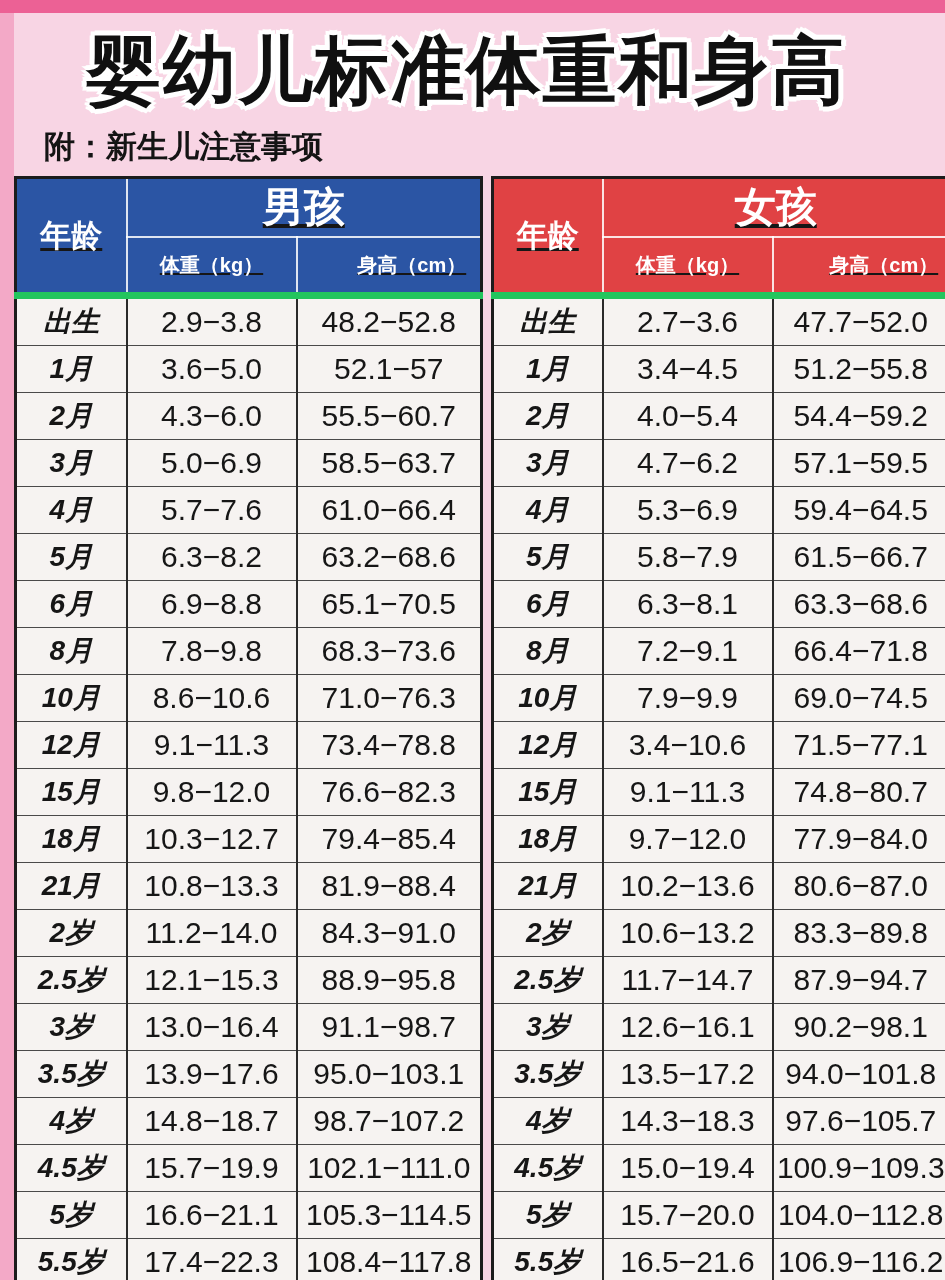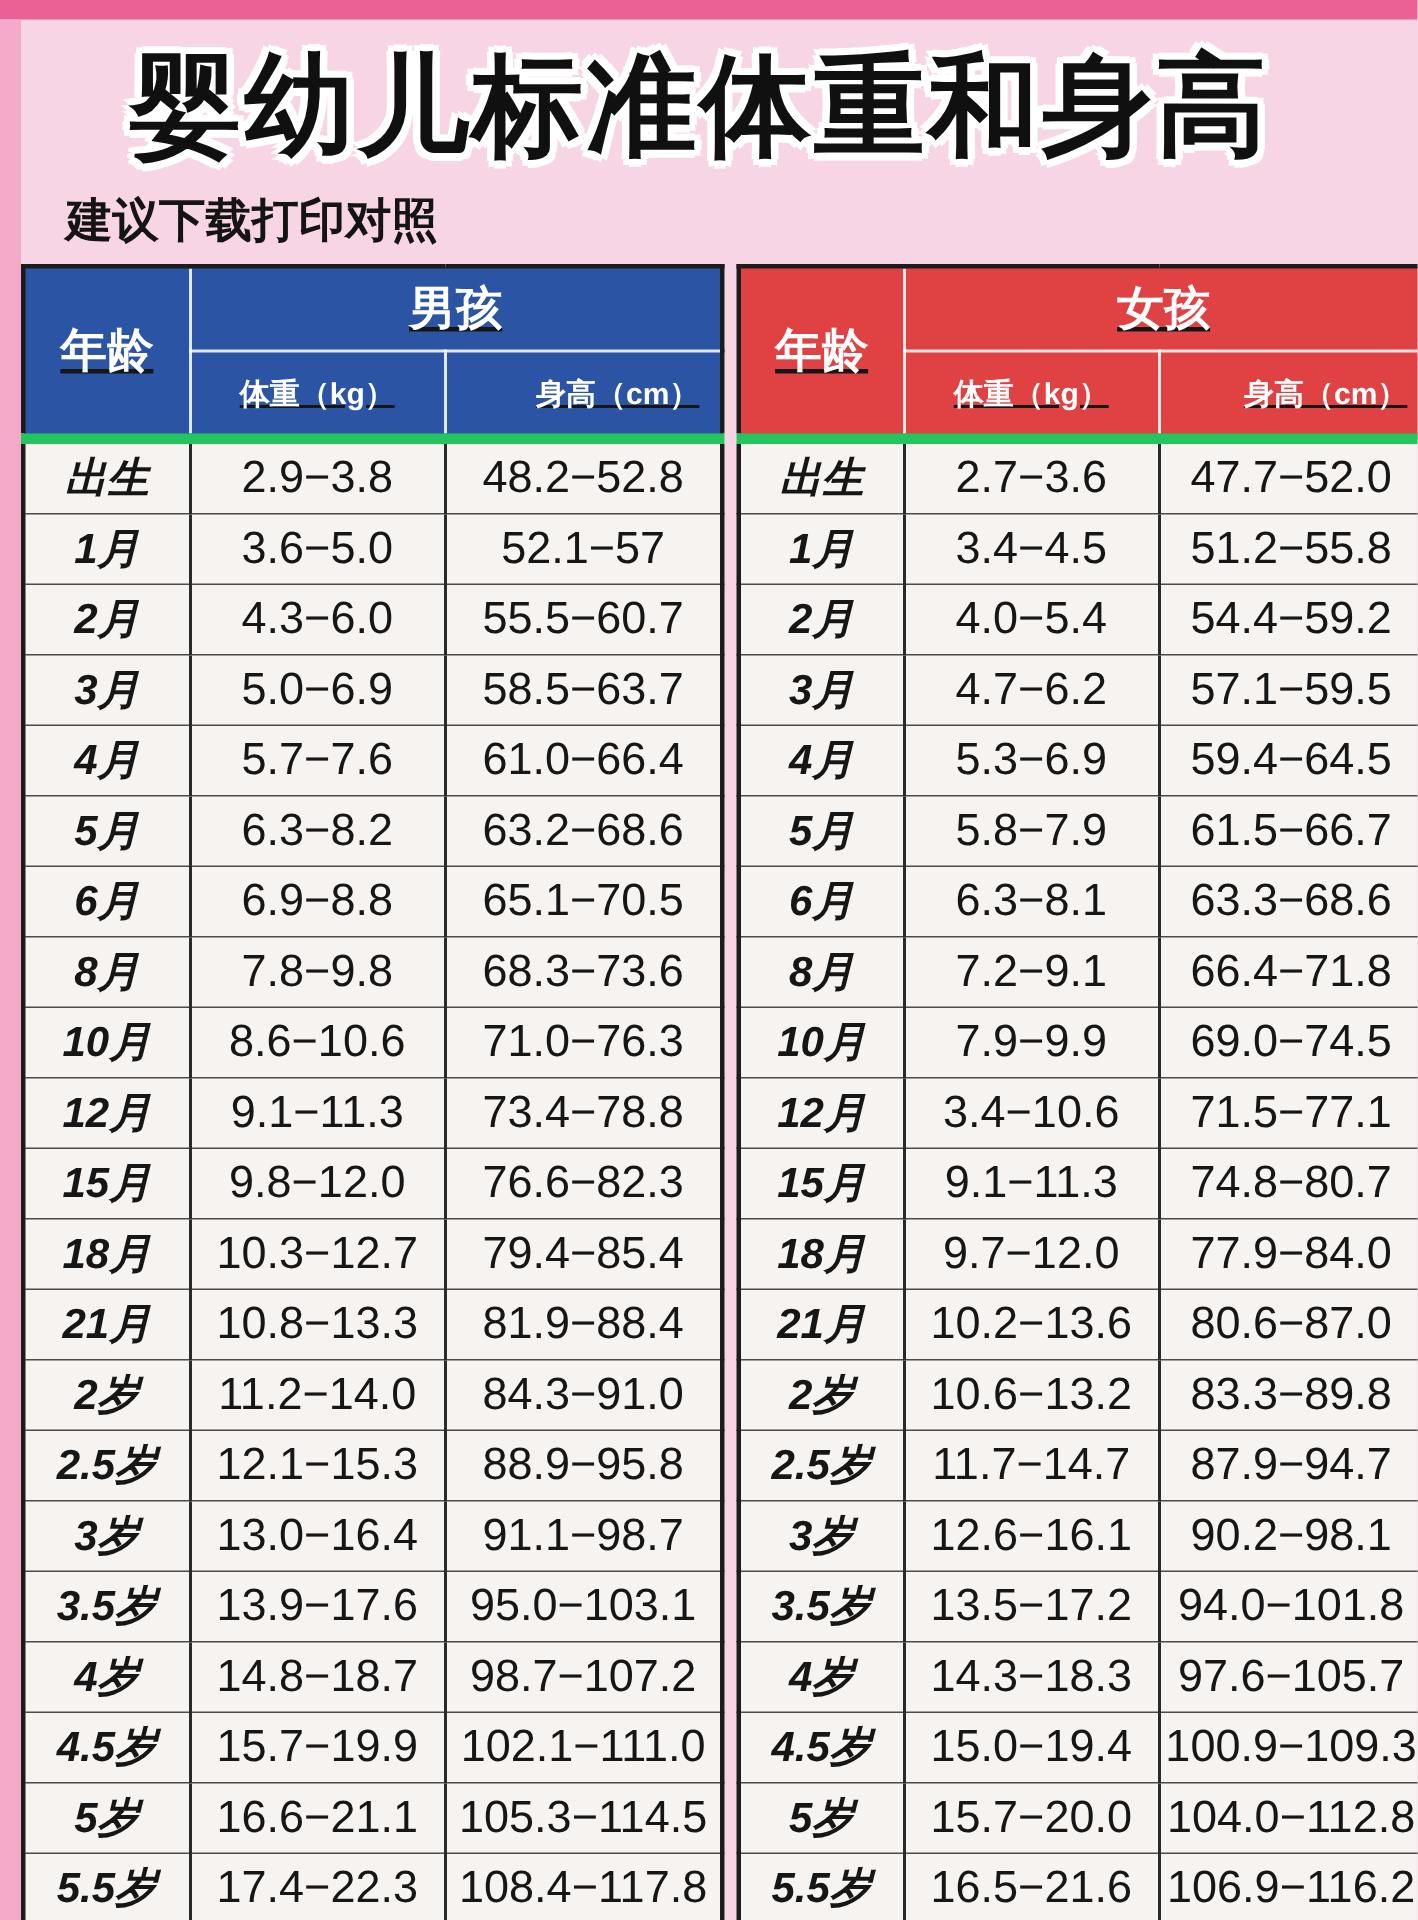--- a/index.html
+++ b/index.html
@@ -43,42 +43,42 @@
   }
   table.boys { width:466px; }
   table.girls { width:457px; }
   table.boys col.c-age { width:111px; } table.boys col.c-w { width:170px; } table.boys col.c-h { width:185px; }
   table.girls col.c-age { width:110px; } table.girls col.c-w { width:170px; } table.girls col.c-h { width:177px; }
   thead th { color:var(--header-text,#ffffff); font-weight:bold; }
   table.boys thead th { background:var(--boys-header,#2b55a4); }
   table.girls thead th { background:var(--girls-header,#e04244); }
   thead { border-bottom:7px solid #22c55e;text-decoration:underline; }
   th.age-th { font-size:31px; border-right:2px solid rgba(255,255,255,.85); }
-  th.group-th { height:52px; font-size:31px; border-bottom:2px solid rgba(255,255,255,.85); }
+  th.group-th { height:52px; font-size:41px; border-bottom:2px solid rgba(255,255,255,.85); }
   th.sub-th { height:52px; font-size:20px; }
   th.sub-th + th.sub-th { border-left:2px solid rgba(255,255,255,.85);padding-left:47px; }
   tbody td {
     height:44px; text-align:center; vertical-align:middle;
     font-size:30px; line-height:1;
     border-top:1px solid #4a4a4a;
   }
   tbody tr:first-child td { border-top:none; }
   tbody td.age-cell { font-weight:bold; font-size:28px;font-style:italic; }
   tbody td.weight-cell, tbody td.height-cell { border-left:2px solid #2a2a2a; }
 </style>
 </head>
 <body>
 
 <div class="top-strip"></div>
 <div class="left-strip"></div>
 
 <h1 class="page-title">婴幼儿标准体重和身高</h1>
 
 <div class="subtitle-row">
-  <span>建议下载打印对照</span>
+  <span>附：新生儿注意事项</span>
 </div>
 
 <div class="tables-row">
 
   <table class="boys">
     <colgroup>
         <col class="c-age">
         <col class="c-w">
         <col class="c-h">
       </colgroup>

